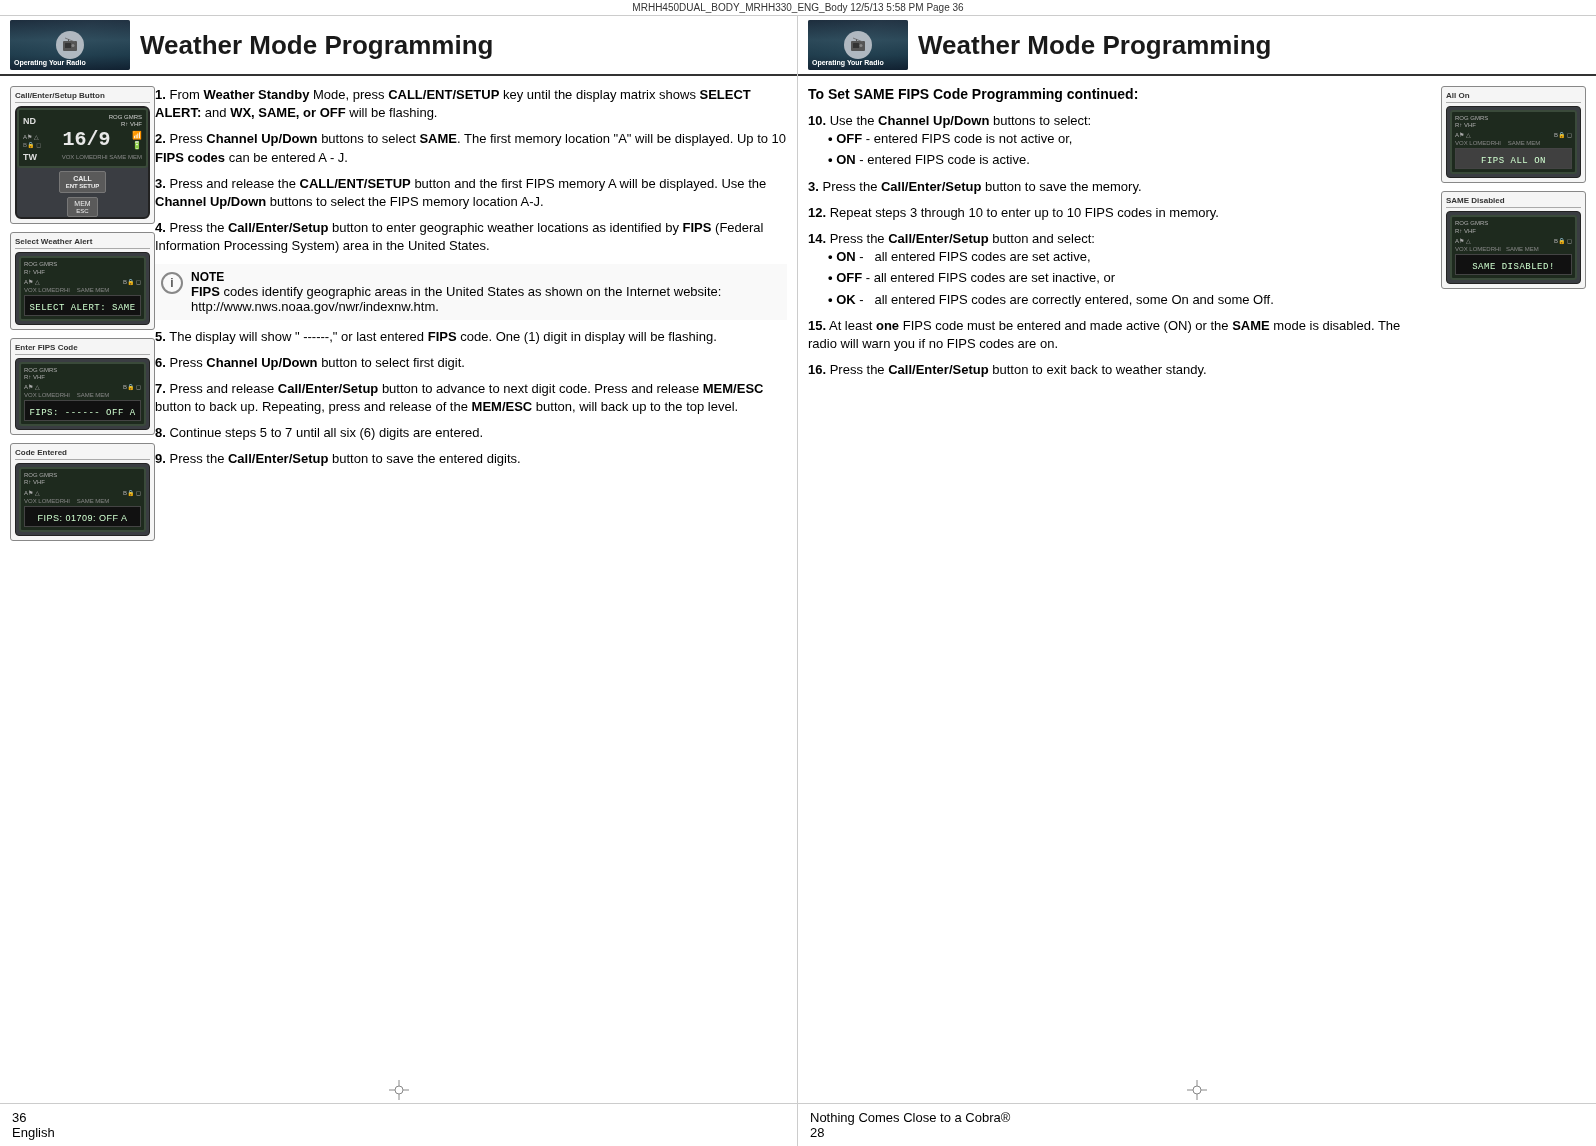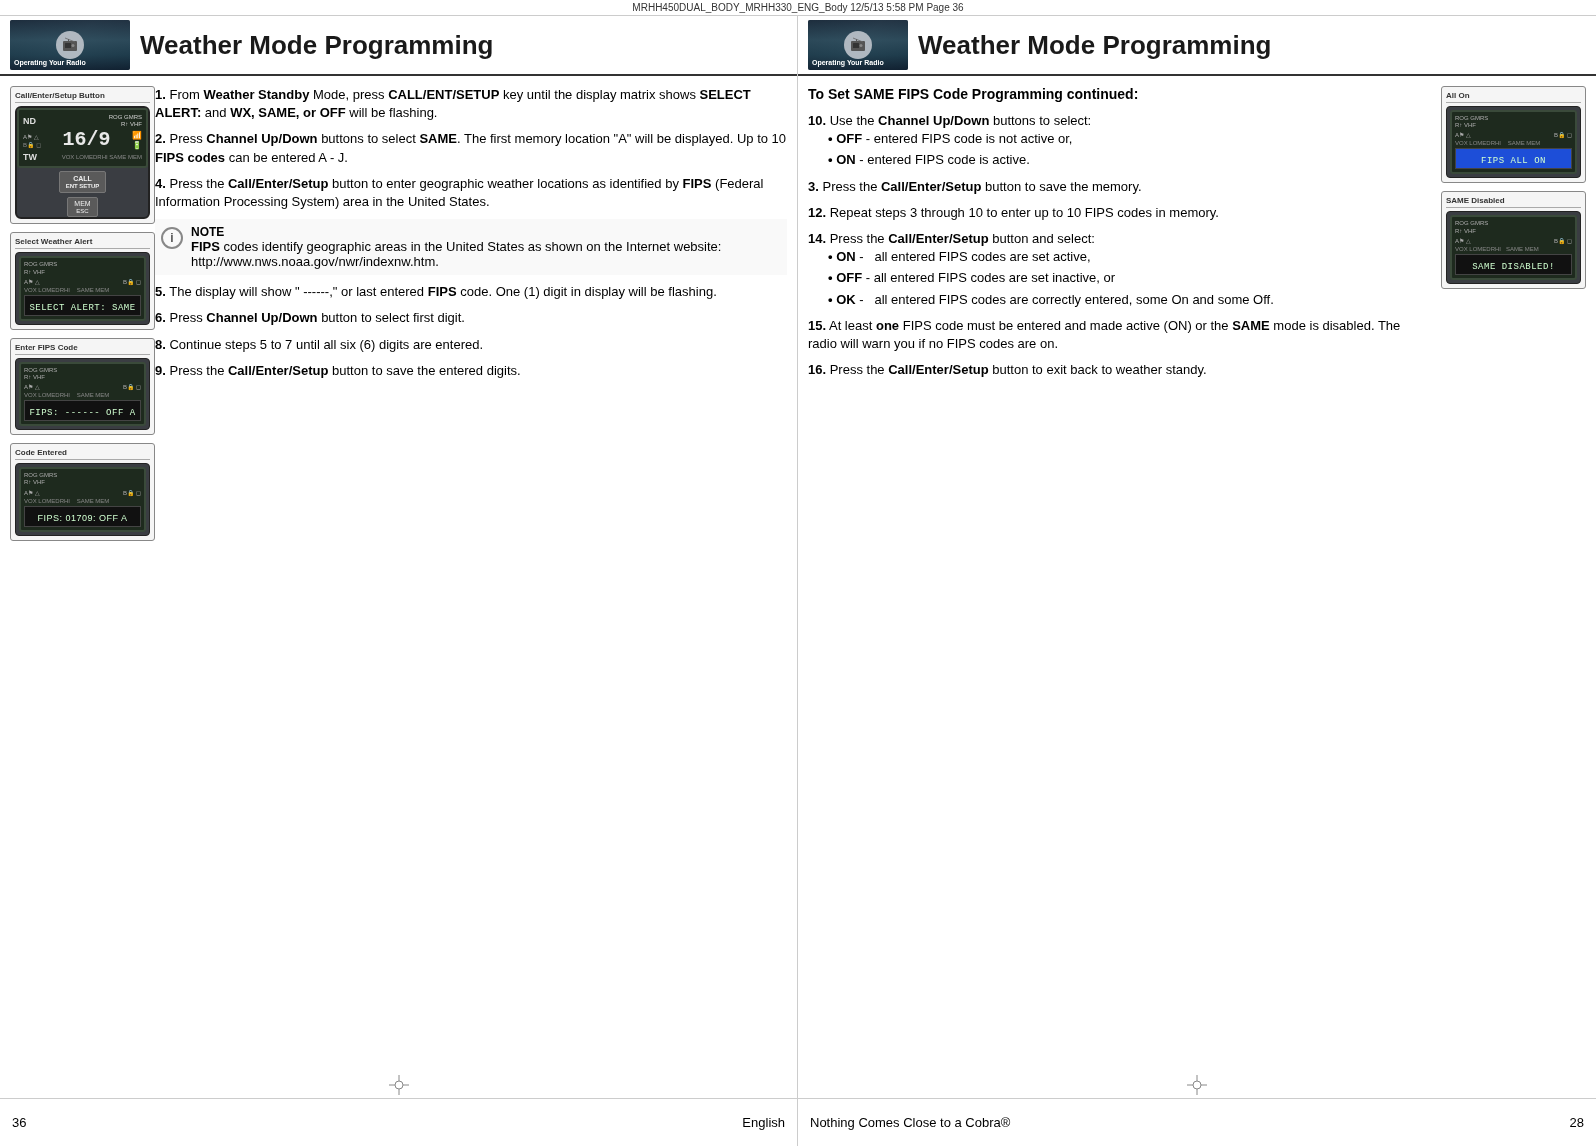--- a/index.html
+++ b/index.html
@@ -200,23 +200,24 @@
     .note-title {
       font-weight: bold;
       font-size: 12px;
     }
 
     
     .page-footer {
       display: flex;
       justify-content: space-between;
       align-items: flex-start;
-      padding: 16px 12px;
+      padding: 6px 12px;
       border-top: 1px solid #ccc;
       background: #fff;
+      flex-direction: column;
     }
 
     
     .right-page-body {
       display: flex;
       flex: 1;
       padding: 10px;
       gap: 12px;
     }
 
@@ -479,20 +480,24 @@
         <div class="instr-step">
           <span class="instr-step-num">1.</span>
           From <b>Weather Standby</b> Mode, press <b>CALL/ENT/SETUP</b> key until the display matrix shows <b>SELECT ALERT:</b> and <b>WX, SAME, or OFF</b> will be flashing.
         </div>
 
         <div class="instr-step">
           <span class="instr-step-num">2.</span>
           Press <b>Channel Up/Down</b> buttons to select <b>SAME</b>. The first memory location "A" will be displayed. Up to 10 <b>FIPS codes</b> can be entered A - J.
         </div>
 
+        <div class="instr-step">
+          <span class="instr-step-num">3.</span>
+          Press and release the <b>CALL/ENT/SETUP</b> button and the first FIPS memory A will be displayed. Use the <b>Channel Up/Down</b> buttons to select the FIPS memory location A-J.
+        </div>
 
         <div class="instr-step">
           <span class="instr-step-num">4.</span>
           Press the <b>Call/Enter/Setup</b> button to enter geographic weather locations as identified by <b>FIPS</b> (Federal Information Processing System) area in the United States.
         </div>
 
         <div class="note-box">
           <div class="note-icon">i</div>
           <div class="note-content">
             <div class="note-title">NOTE</div>
@@ -505,20 +510,24 @@
         <div class="instr-step">
           <span class="instr-step-num">5.</span>
           The display will show " ------," or last entered <b>FIPS</b> code. One (1) digit in display will be flashing.
         </div>
 
         <div class="instr-step">
           <span class="instr-step-num">6.</span>
           Press <b>Channel Up/Down</b> button to select first digit.
         </div>
 
+        <div class="instr-step">
+          <span class="instr-step-num">7.</span>
+          Press and release <b>Call/Enter/Setup</b> button to advance to next digit code. Press and release <b>MEM/ESC</b> button to back up. Repeating, press and release of the <b>MEM/ESC</b> button, will back up to the top level.
+        </div>
 
         <div class="instr-step">
           <span class="instr-step-num">8.</span>
           Continue steps 5 to 7 until all six (6) digits are entered.
         </div>
 
         <div class="instr-step">
           <span class="instr-step-num">9.</span>
           Press the <b>Call/Enter/Setup</b> button to save the entered digits.
         </div>
@@ -614,21 +623,21 @@
                 <div class="left-indicator-group">
                   <span>ROG GMRS</span>
                   <span>R↑   VHF</span>
                 </div>
               </div>
               <div class="screen-row" style="margin:2px 0;">
                 <div style="font-size:6px;color:#aaa;">A⚑ △</div>
                 <div style="font-size:6px;color:#aaa;">B🔒 ◻</div>
               </div>
               <div style="font-size:6px;color:#888;margin-bottom:2px;">VOX LOMEDRHI &nbsp;&nbsp; SAME MEM</div>
-              <div style="background:#1d4ed8;border:1px solid #444;padding:2px;text-align:center;">
+              <div style="background:#404040;border:1px solid #444;padding:2px;text-align:center;">
                 <span style="font-size:9px;color:#d0ffd0;font-family:'Courier New',monospace;letter-spacing:0.5px;">FIPS ALL ON</span>
               </div>
             </div>
           </div>
         </div>
 
         <div class="device-box">
           <div class="device-label">SAME Disabled</div>
           <div class="device-outer-sm">
             <div style="background:#1e2a1e;border:2px solid #3a4a3a;border-radius:3px;padding:3px;">

